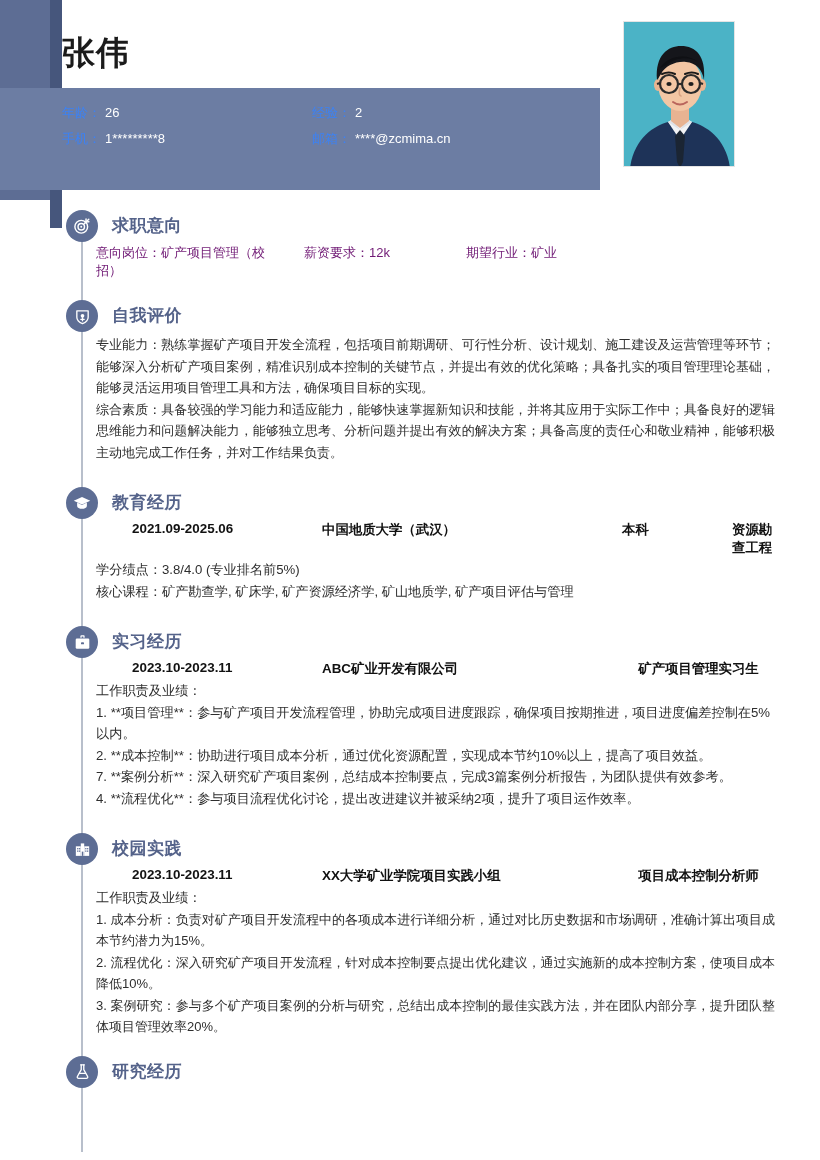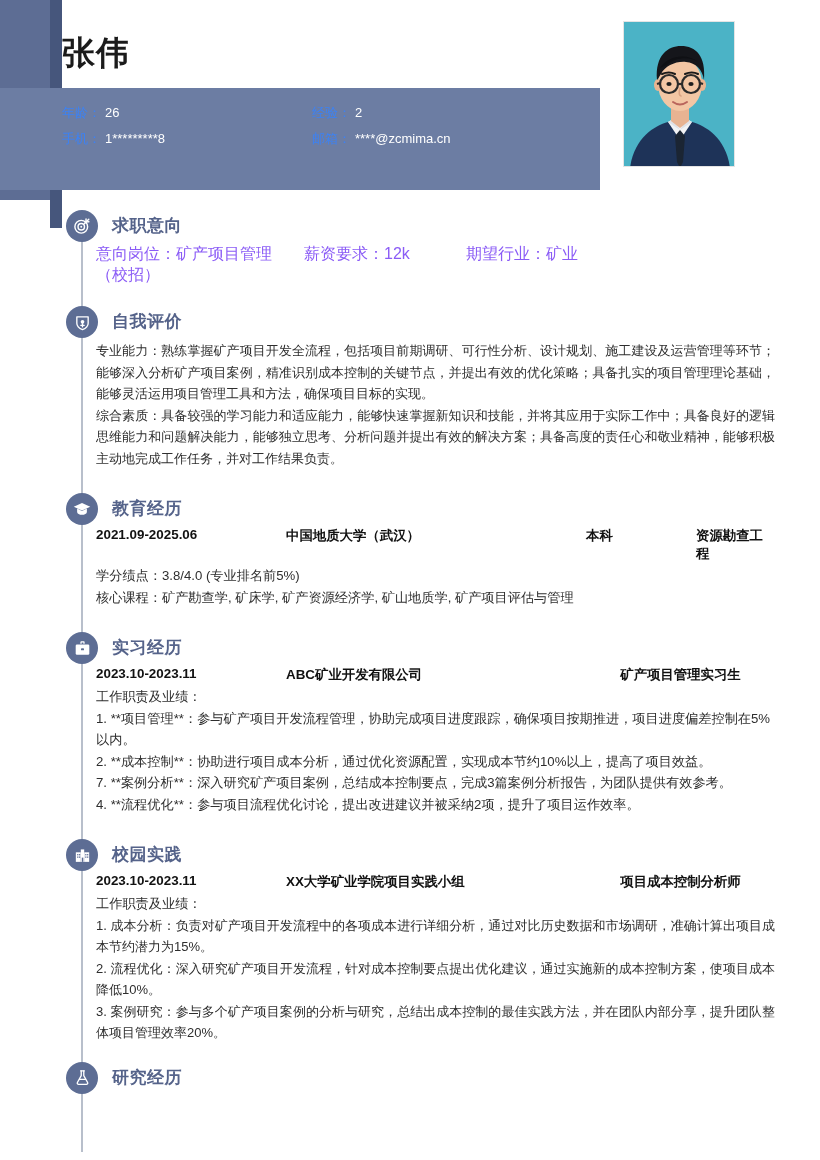--- a/index.html
+++ b/index.html
@@ -149,21 +149,21 @@
     color: #2e2e2e;
     text-align: justify;
   }
   .meta-row {
     display: flex;
     font-size: 13.4px;
     font-weight: 700;
     color: #111111;
     margin-bottom: 2px;
   }
-  .m-date { width: 190px; }
+  .m-date { width: 190px; margin-left: 36px; }
   .m-org  { width: 300px; }
   .m-deg  { width: 110px; }
   .m-major { flex: 1; }
   .m-role { flex: 1; text-align: center; }
   .sub-line {
     font-size: 13.2px;
     line-height: 21.5px;
     color: #2e2e2e;
   }
   .gap-m { height: 14px; }
@@ -261,21 +261,21 @@
           <circle cx="11" cy="13" r="8.5"></circle>
           <circle cx="11" cy="13" r="4.3"></circle>
           <circle cx="11" cy="13" r="1.3" fill="#ffffff" stroke="none"></circle>
           <path d="M15.5 8.5 L21 3"></path>
           <path d="M17.4 2.6 L17.2 6.6 L21.2 6.4"></path>
         </svg>
       </span>
       <span class="sec-title">求职意向</span>
     </div>
     <div class="sec-body">
-      <div class="meta-row" style="font-weight:400;color:#8b5cf6;font-size:16px;">
+      <div class="meta-row" style="font-weight:400;color:#701a75;font-size:13px;">
         <span style="width:180px;">
           <span>意向岗位：</span><span>矿产项目管理（校招）</span>
         </span>
         <span style="width:190px;padding-left:28px;">
           <span>薪资要求：</span><span>12k</span>
         </span>
         <span>
           <span>期望行业：</span><span>矿业</span>
         </span>
       </div>

